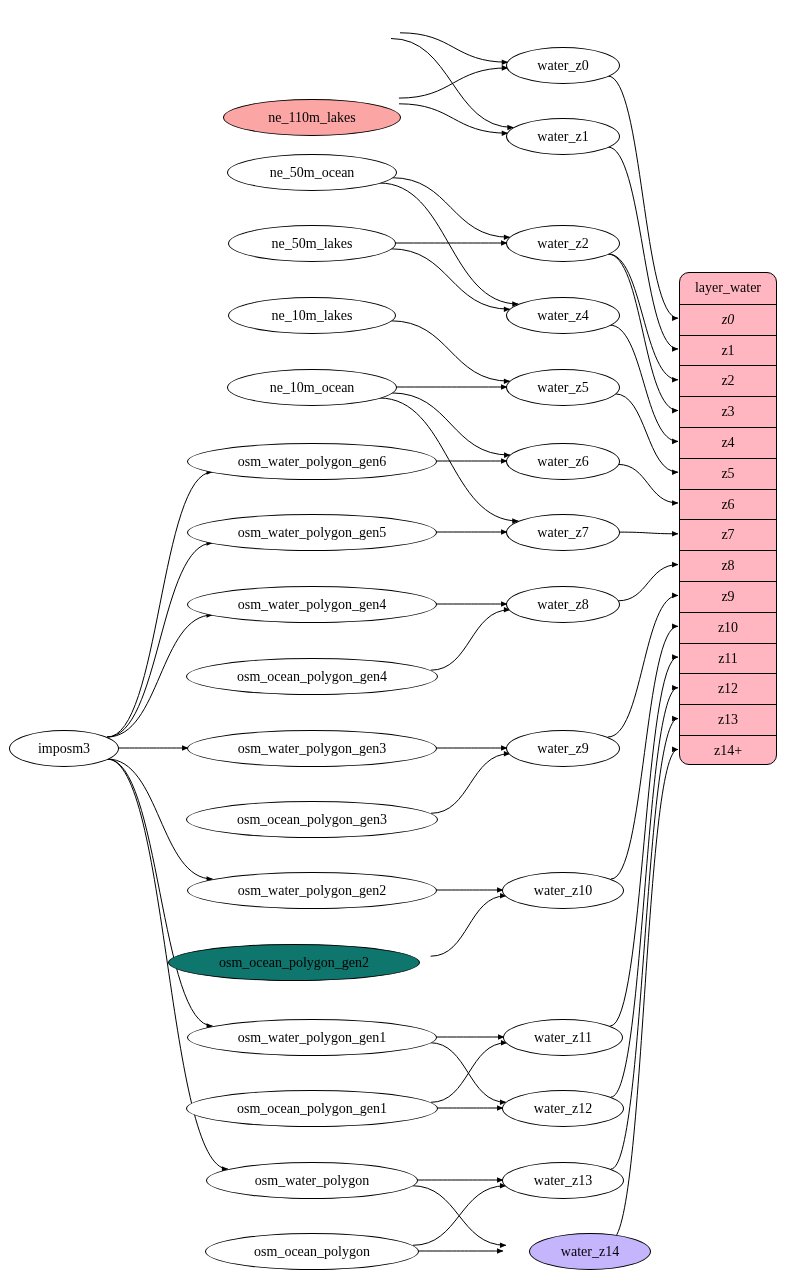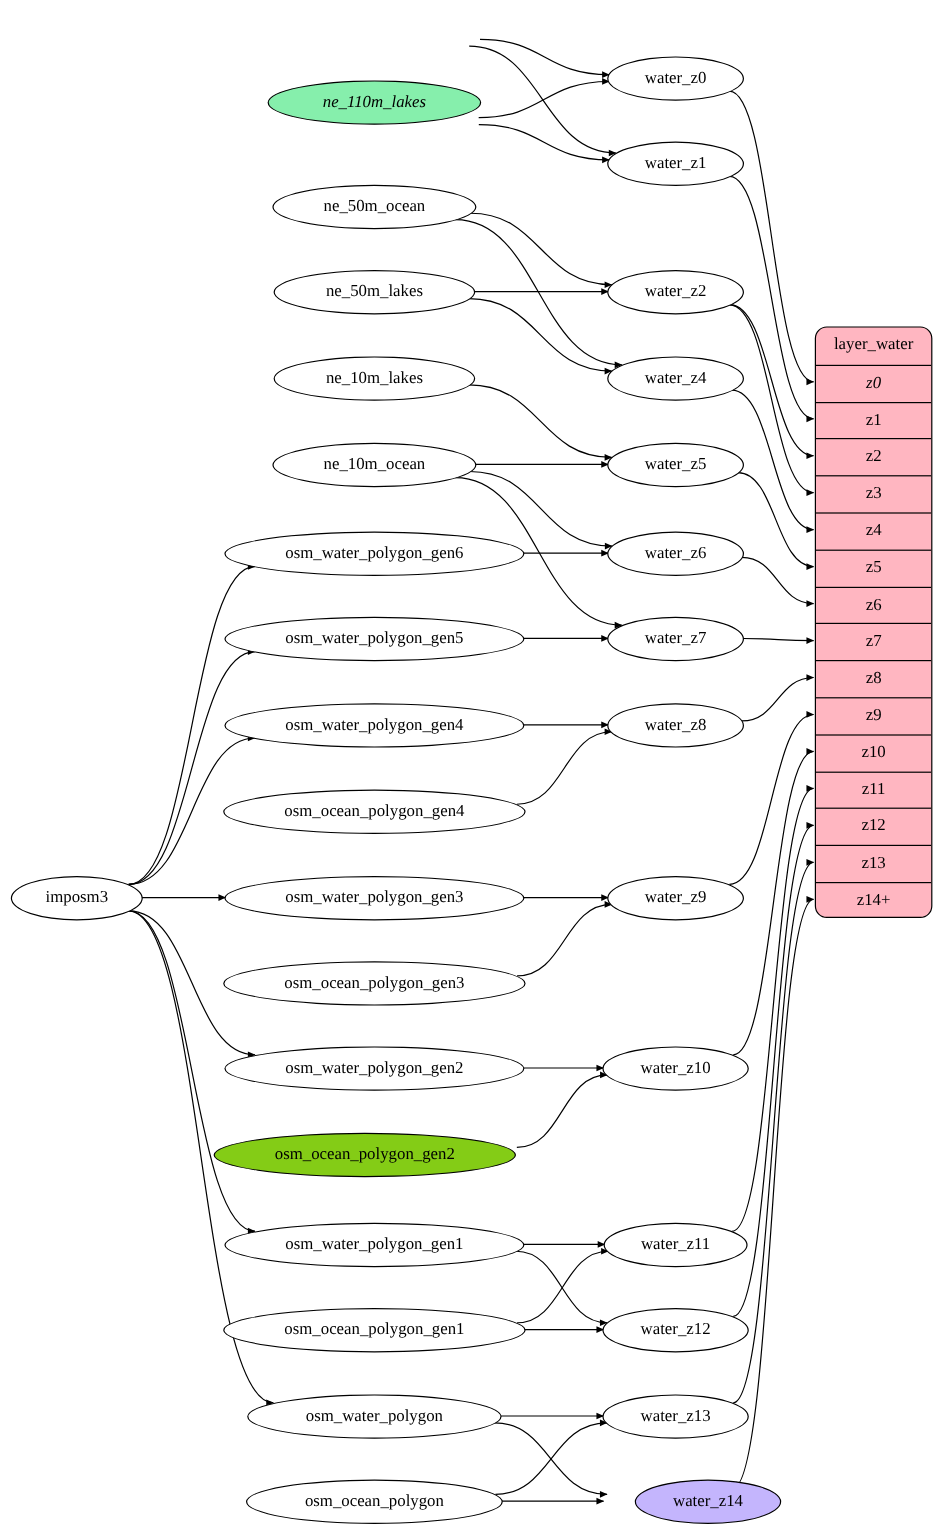--- a/index.html
+++ b/index.html
@@ -75,33 +75,33 @@
       <path d="M619.0,532.1 C648.5,532.1 648.5,533.8 678.0,533.8" fill="none" stroke="#000000" stroke-width="1" marker-end="url(#arrow)"></path>
       <path d="M618.2,600.8 C648.1,600.8 648.1,564.6 678.0,564.6" fill="none" stroke="#000000" stroke-width="1" marker-end="url(#arrow)"></path>
       <path d="M607.8,737.0 C642.9,737.0 642.9,595.4 678.0,595.4" fill="none" stroke="#000000" stroke-width="1" marker-end="url(#arrow)"></path>
       <path d="M611.0,879.0 C644.5,879.0 644.5,626.2 678.0,626.2" fill="none" stroke="#000000" stroke-width="1" marker-end="url(#arrow)"></path>
       <path d="M610.2,1026.0 C644.1,1026.0 644.1,657.0 678.0,657.0" fill="none" stroke="#000000" stroke-width="1" marker-end="url(#arrow)"></path>
       <path d="M611.0,1097.0 C644.5,1097.0 644.5,687.8 678.0,687.8" fill="none" stroke="#000000" stroke-width="1" marker-end="url(#arrow)"></path>
       <path d="M611.0,1169.0 C644.5,1169.0 644.5,718.6 678.0,718.6" fill="none" stroke="#000000" stroke-width="1" marker-end="url(#arrow)"></path>
       <path d="M611.0,1240.0 C644.5,1240.0 644.5,749.4 678.0,749.4" fill="none" stroke="#000000" stroke-width="1" marker-end="url(#arrow)"></path>
     </svg>
     <div class="node" style="left: 9px; top: 729.5px; width: 110px; height: 37px; line-height: 35px; background: rgb(255, 255, 255); border-color: rgb(0, 0, 0);">imposm3</div>
-    <div class="node" style="left: 223px; top: 67px; width: 178px; height: 37px; line-height: 35px; background: #86efac; border-color: rgb(0, 0, 0); font-style: italic;">ne_110m_lakes</div>
+    <div class="node" style="left: 223px; top: 99px; width: 178px; height: 37px; line-height: 35px; background: #fca5a5; border-color: rgb(0, 0, 0);">ne_110m_lakes</div>
     <div class="node" style="left: 227px; top: 153.5px; width: 170px; height: 37px; line-height: 35px; background: rgb(255, 255, 255); border-color: rgb(0, 0, 0);">ne_50m_ocean</div>
     <div class="node" style="left: 228px; top: 224.5px; width: 168px; height: 37px; line-height: 35px; background: rgb(255, 255, 255); border-color: rgb(0, 0, 0);">ne_50m_lakes</div>
     <div class="node" style="left: 228px; top: 296.5px; width: 168px; height: 37px; line-height: 35px; background: rgb(255, 255, 255); border-color: rgb(0, 0, 0);">ne_10m_lakes</div>
     <div class="node" style="left: 227px; top: 368.5px; width: 170px; height: 37px; line-height: 35px; background: rgb(255, 255, 255); border-color: rgb(0, 0, 0);">ne_10m_ocean</div>
     <div class="node" style="left: 187px; top: 442.5px; width: 250px; height: 37px; line-height: 35px; background: rgb(255, 255, 255); border-color: rgb(0, 0, 0);">osm_water_polygon_gen6</div>
     <div class="node" style="left: 187px; top: 513.5px; width: 250px; height: 37px; line-height: 35px; background: rgb(255, 255, 255); border-color: rgb(0, 0, 0);">osm_water_polygon_gen5</div>
     <div class="node" style="left: 187px; top: 585.5px; width: 250px; height: 37px; line-height: 35px; background: rgb(255, 255, 255); border-color: rgb(0, 0, 0);">osm_water_polygon_gen4</div>
     <div class="node" style="left: 186px; top: 657.5px; width: 252px; height: 37px; line-height: 35px; background: rgb(255, 255, 255); border-color: rgb(0, 0, 0);">osm_ocean_polygon_gen4</div>
     <div class="node" style="left: 187px; top: 729.5px; width: 250px; height: 37px; line-height: 35px; background: rgb(255, 255, 255); border-color: rgb(0, 0, 0);">osm_water_polygon_gen3</div>
     <div class="node" style="left: 186px; top: 800.5px; width: 252px; height: 37px; line-height: 35px; background: rgb(255, 255, 255); border-color: rgb(0, 0, 0);">osm_ocean_polygon_gen3</div>
     <div class="node" style="left: 187px; top: 871.5px; width: 250px; height: 37px; line-height: 35px; background: rgb(255, 255, 255); border-color: rgb(0, 0, 0);">osm_water_polygon_gen2</div>
-    <div class="node" style="left: 178px; top: 943.5px; width: 252px; height: 37px; line-height: 35px; background: #84cc16; border-color: rgb(0, 0, 0);">osm_ocean_polygon_gen2</div>
+    <div class="node" style="left: 168px; top: 943.5px; width: 252px; height: 37px; line-height: 35px; background: #0f766e; border-color: rgb(0, 0, 0);">osm_ocean_polygon_gen2</div>
     <div class="node" style="left: 187px; top: 1018.5px; width: 250px; height: 37px; line-height: 35px; background: rgb(255, 255, 255); border-color: rgb(0, 0, 0); text-align: center;">osm_water_polygon_gen1</div>
     <div class="node" style="left: 186px; top: 1089.5px; width: 252px; height: 37px; line-height: 35px; background: rgb(255, 255, 255); border-color: rgb(0, 0, 0);">osm_ocean_polygon_gen1</div>
     <div class="node" style="left: 206px; top: 1161.5px; width: 212px; height: 37px; line-height: 35px; background: rgb(255, 255, 255); border-color: rgb(0, 0, 0);">osm_water_polygon</div>
     <div class="node" style="left: 205px; top: 1232.5px; width: 214px; height: 37px; line-height: 35px; background: rgb(255, 255, 255); border-color: rgb(0, 0, 0);">osm_ocean_polygon</div>
     <div class="node" style="left: 506px; top: 46.5px; width: 114px; height: 37px; line-height: 35px; background: rgb(255, 255, 255); border-color: rgb(0, 0, 0);">water_z0</div>
     <div class="node" style="left: 506px; top: 117.5px; width: 114px; height: 37px; line-height: 35px; background: rgb(255, 255, 255); border-color: rgb(0, 0, 0);">water_z1</div>
     <div class="node" style="left: 506px; top: 224.5px; width: 114px; height: 37px; line-height: 35px; background: rgb(255, 255, 255); border-color: rgb(0, 0, 0);">water_z2</div>
     <div class="node" style="left: 506px; top: 296.5px; width: 114px; height: 37px; line-height: 35px; background: rgb(255, 255, 255); border-color: rgb(0, 0, 0);">water_z4</div>
     <div class="node" style="left: 506px; top: 368.5px; width: 114px; height: 37px; line-height: 35px; background: rgb(255, 255, 255); border-color: rgb(0, 0, 0);">water_z5</div>
     <div class="node" style="left: 506px; top: 442.5px; width: 114px; height: 37px; line-height: 35px; background: rgb(255, 255, 255); border-color: rgb(0, 0, 0);">water_z6</div>

